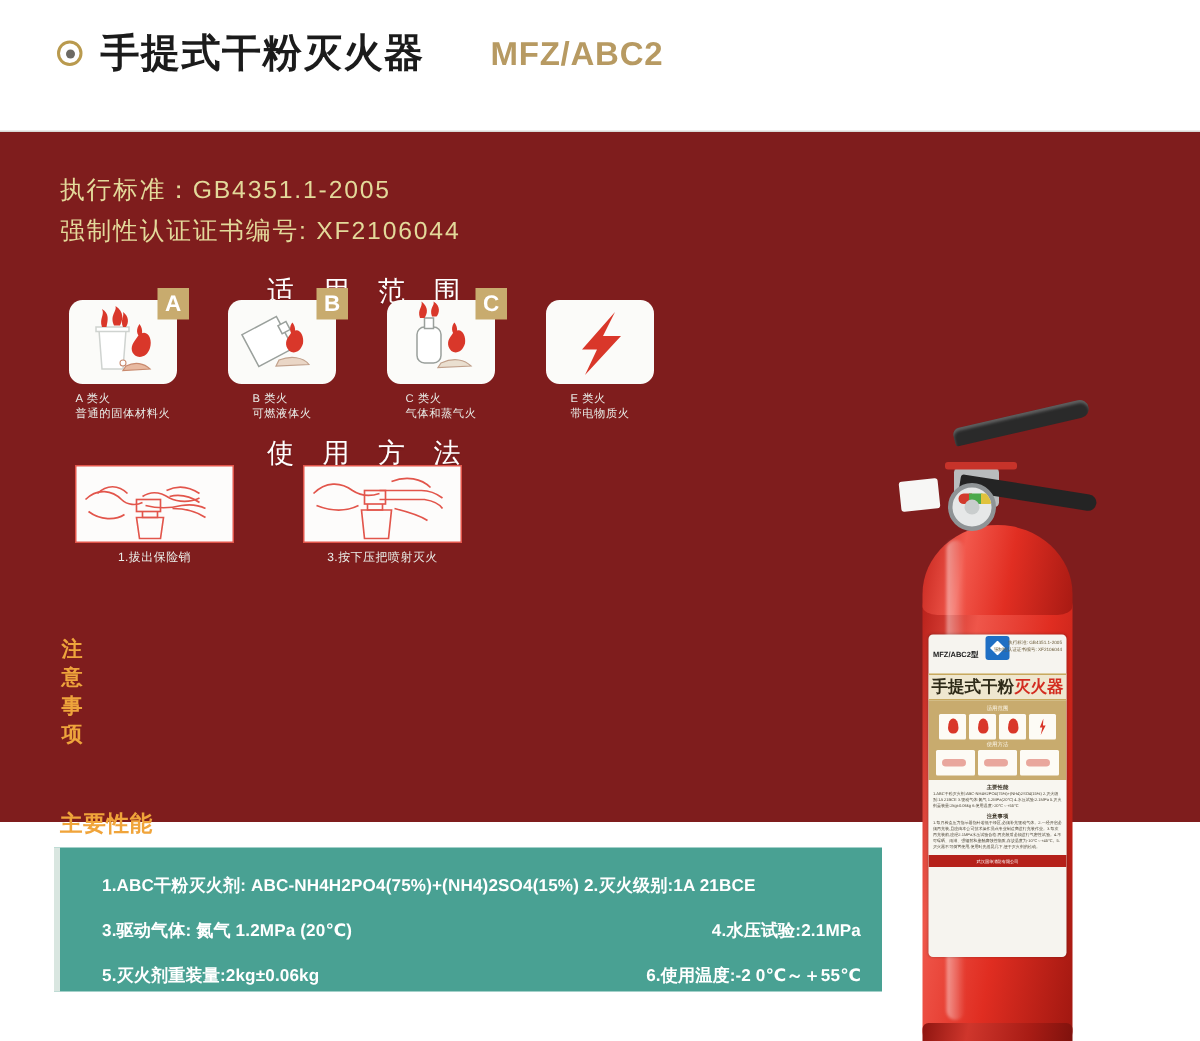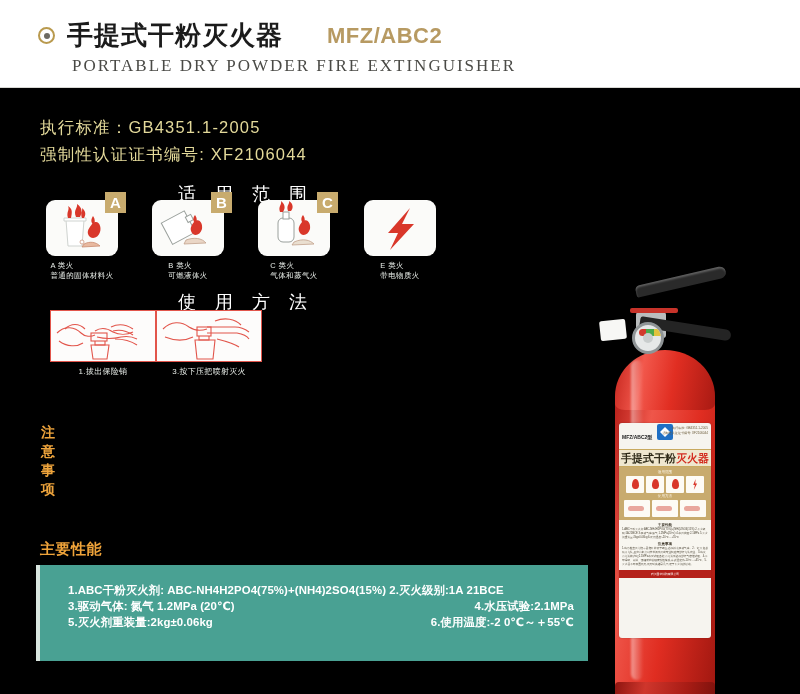--- a/index.html
+++ b/index.html
@@ -41,22 +41,22 @@
   }
   .title-en {
     position: absolute; left: 72px; top: 56px;
     font-family: "Liberation Serif", "DejaVu Serif", serif;
     font-size: 17px; color: #4a4a46; letter-spacing: 2.0px;
     white-space: nowrap;
   }
 
   
   .body-teal {
-    position: absolute; left: 0; top: 88px; width: 800px; height: 606px;
-    background: #000000;
+    position: absolute; left: 0; top: 88px; width: 800px; height: 460px;
+    background: #7f1d1d;
   }
 
   
   .standards { position: absolute; left: 40px; top: 26px; }
   .standards div {
     font-size: 16.5px; color: #e3d99a; letter-spacing: 1.2px;
     line-height: 27px; white-space: nowrap; font-weight: 500;
   }
 
   
@@ -83,21 +83,21 @@
     font-size: 15px; font-weight: bold; line-height: 21px; text-align: center;
   }
   .scope-cap {
     margin-top: 5px; color: #e9eee9;
     font-size: 7.5px; line-height: 10px; letter-spacing: 0.4px; white-space: nowrap;
   }
 
   
   .usage-row {
     position: absolute; left: 50px; top: 222px;
-    display: flex; 
+    display: flex; gap: 46px;
   }
   .usage-item { width: 106px; }
   .usage-card {
     width: 106px; height: 52px; background: #fdfcfb;
     border: 1px solid #e2554b; position: relative; overflow: hidden;
   }
   .usage-cap {
     margin-top: 4px; text-align: center; color: #e9eee9;
     font-size: 8px; letter-spacing: 0.3px; white-space: nowrap;
   }
@@ -120,21 +120,21 @@
     color: #f0a43a; font-size: 15px; font-weight: bold; letter-spacing: 0.5px;
   }
   .perf-panel {
     position: absolute; left: 36px; top: 477px;
     width: 552px; height: 96px;
     background: #49a193;
     border-left: 4px solid #d9e6e0;
   }
   .perf-grid {
     position: absolute; left: 28px; top: 18px; width: 512px;
-    display: grid; grid-template-columns: 1fr 1fr; row-gap: 1px;
+    display: grid; grid-template-columns: 1fr 1fr; row-gap: 15px;
   }
   .perf-cell {
     color: #ffffff; font-size: 11.4px; font-weight: bold;
     white-space: nowrap; letter-spacing: 0.1px;
   }
   .perf-cell.span2 { grid-column: 1 / span 2; }
   .perf-cell.right { text-align: right; padding-right: 6px; }
 
   
   .ext { position: absolute; left: 600px; top: 190px; width: 130px; height: 460px; }
@@ -258,21 +258,20 @@
 <body>
 
 <div id="page">
 
   <div class="header">
     <div class="header-row">
       <span class="bullet-icon"></span>
       <span class="title-cn">手提式干粉灭火器</span>
       <span class="title-model">MFZ/ABC2</span>
     </div>
-    <div class="title-en">PORTABLE DRY POWDER FIRE EXTINGUISHER</div>
   </div>
 
   <div class="body-teal">
 
     <div class="standards">
       <div>执行标准：GB4351.1-2005</div>
       <div>强制性认证证书编号: XF2106044</div>
     </div>
 
     <div class="sec-title" style="left:178px; top:94px;">适 用 范 围</div>

